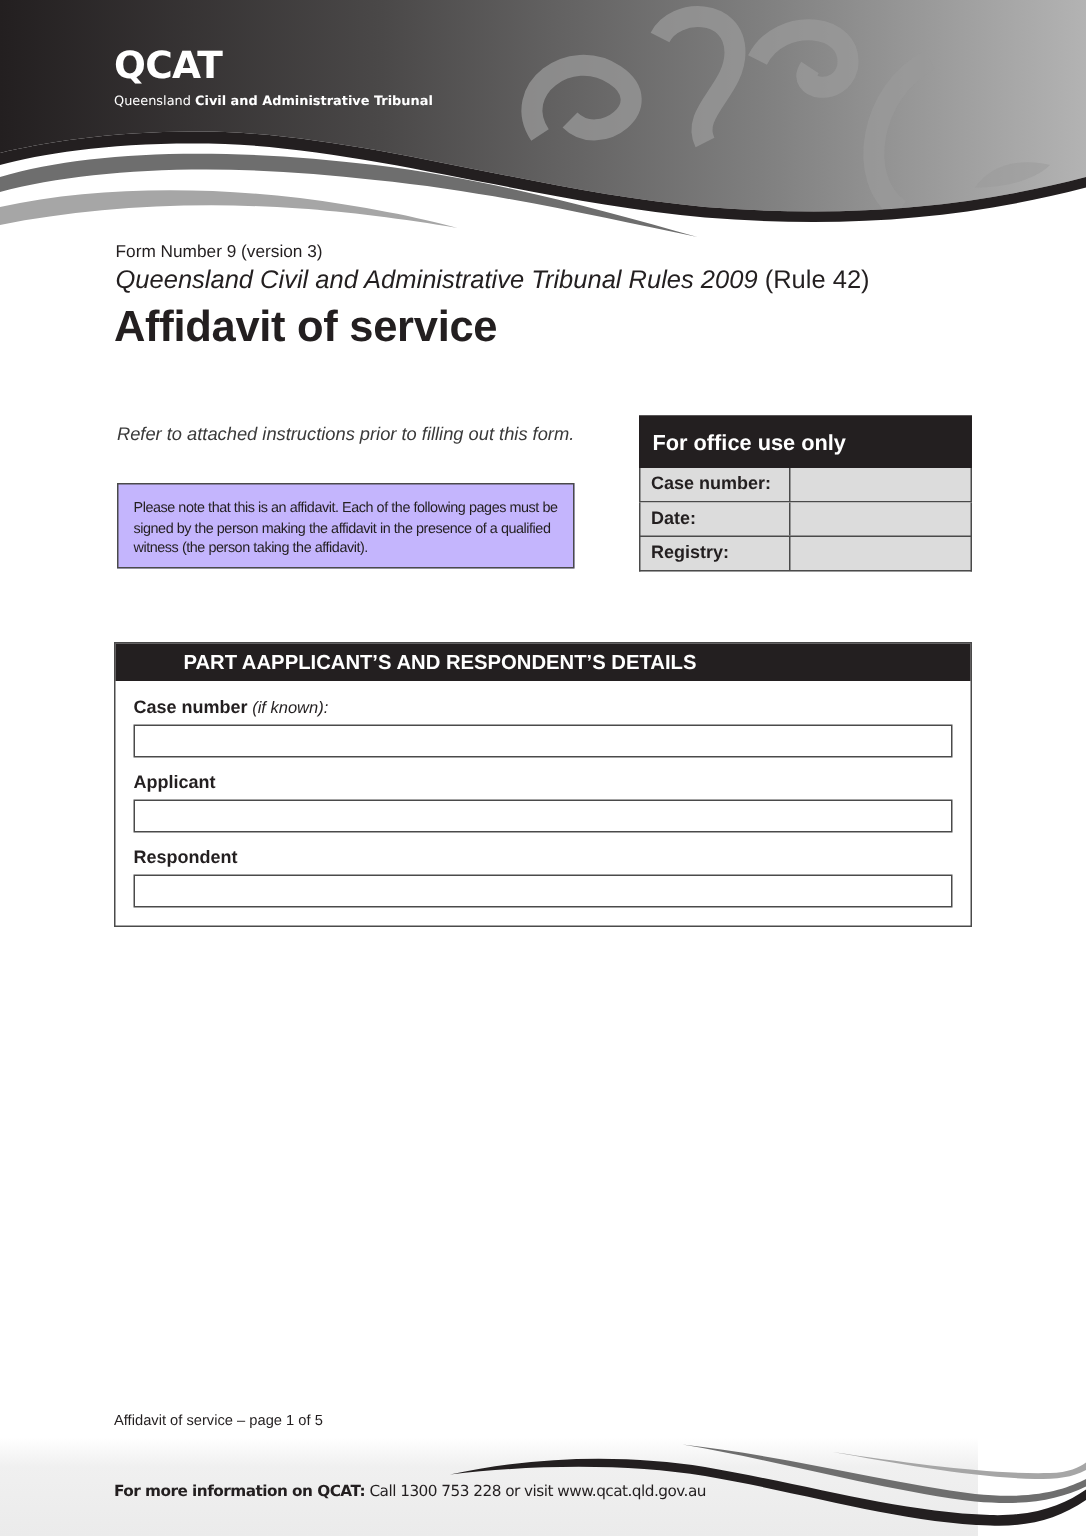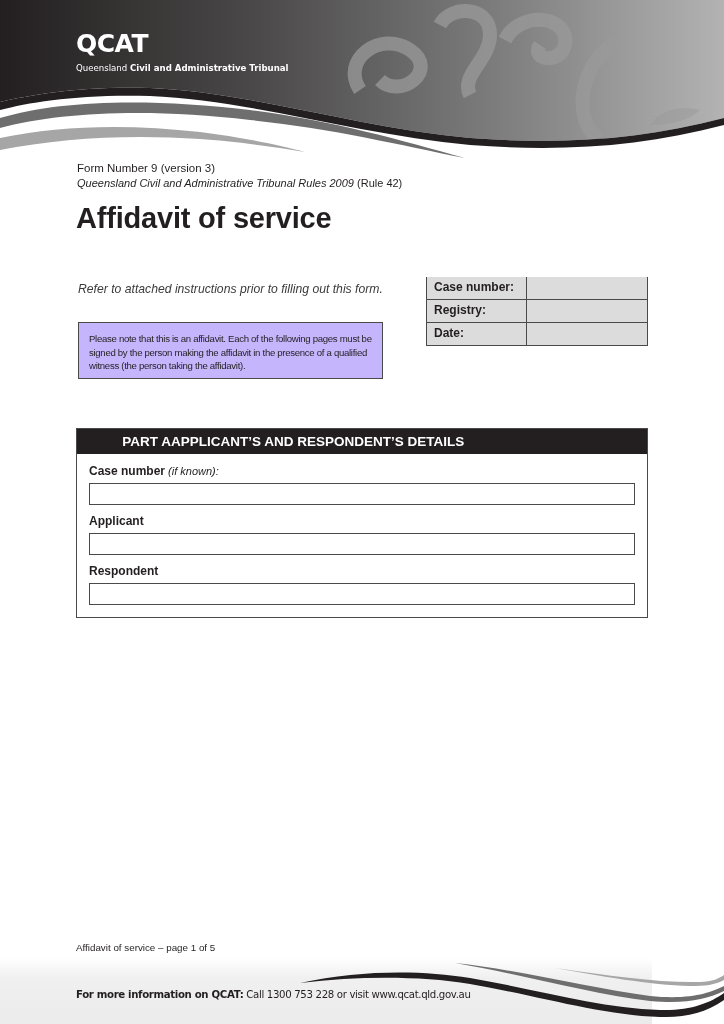--- a/index.html
+++ b/index.html
@@ -9,21 +9,21 @@
     
     .header { position: absolute; left: 0; top: 0; width: 584px; height: 165px; }
     .header svg { position: absolute; left: 0; top: 0; }
     .logo { position: absolute; left: 76px; top: 30px; color: #ffffff; }
     .logo-main { font-family: "DejaVu Sans", sans-serif; font-weight: bold; font-size: 25px; letter-spacing: -0.5px; line-height: 28px; }
     .logo-sub { font-family: "DejaVu Sans", sans-serif; font-size: 8.6px; line-height: 12px; margin-top: 4px; white-space: nowrap; }
     .logo-sub b { font-weight: bold; }
 
     
     .form-number { position: absolute; left: 77px; top: 162px; font-size: 11.5px; }
-    .rules { position: absolute; left: 77px; top: 177px; font-size: 11px; white-space: nowrap; }
+    .rules { position: absolute; left: 77px; top: 177px; font-size: 17px; white-space: nowrap; }
     .rules i { font-style: italic; }
     .title { position: absolute; left: 76px; top: 202px; font-size: 29px; font-weight: bold; letter-spacing: -0.2px; }
 
     .instructions { position: absolute; left: 78px; top: 282px; font-size: 12.2px; font-style: italic; color: #3a3a3a; }
 
     .notice { position: absolute; left: 78px; top: 322px; width: 305px; height: 57px; background: #c4b5fd; border: 1.5px solid #4a4a4a; padding: 9px 10px; font-size: 9.6px; line-height: 13.5px; letter-spacing: -0.3px; color: #231f20; }
 
     
     .office { position: absolute; left: 426px; top: 277px; width: 222px; }
     .office-head { background: #231f20; color: #ffffff; font-weight: bold; font-size: 14.5px; height: 35px; line-height: 36px; padding-left: 8px; border: 1.5px solid #231f20; }
@@ -86,30 +86,31 @@
 
 <div class="form-number">Form Number 9 (version 3)</div>
 <div class="rules"><i>Queensland Civil and Administrative Tribunal Rules 2009</i><span> (Rule 42)</span></div>
 <h1 class="title">Affidavit of service</h1>
 
 <div class="instructions">Refer to attached instructions prior to filling out this form.</div>
 
 <div class="notice">Please note that this is an affidavit. Each of the following pages must be signed by the person making the affidavit in the presence of a qualified witness (the person taking the affidavit).</div>
 
 <div class="office">
+  <div class="office-head">For office use only</div>
   <div class="office-row">
     <div class="lbl">Case number:</div>
     <div class="val"></div>
   </div>
   <div class="office-row">
-    <div class="lbl">Registry:</div>
+    <div class="lbl">Date:</div>
     <div class="val"></div>
   </div>
   <div class="office-row">
-    <div class="lbl">Date:</div>
+    <div class="lbl">Registry:</div>
     <div class="val"></div>
   </div>
 </div>
 
 <div class="part">
   <div class="part-head">
     <span class="num">PART A</span>
     <span>APPLICANT’S AND RESPONDENT’S DETAILS</span>
   </div>
 

